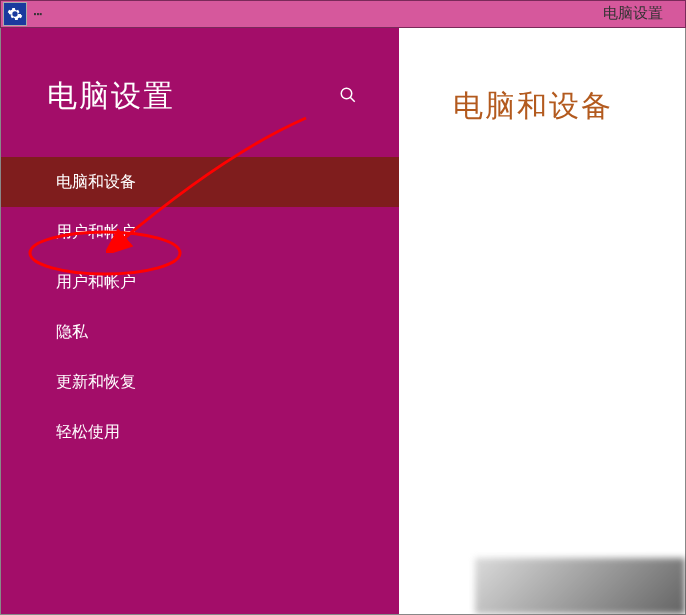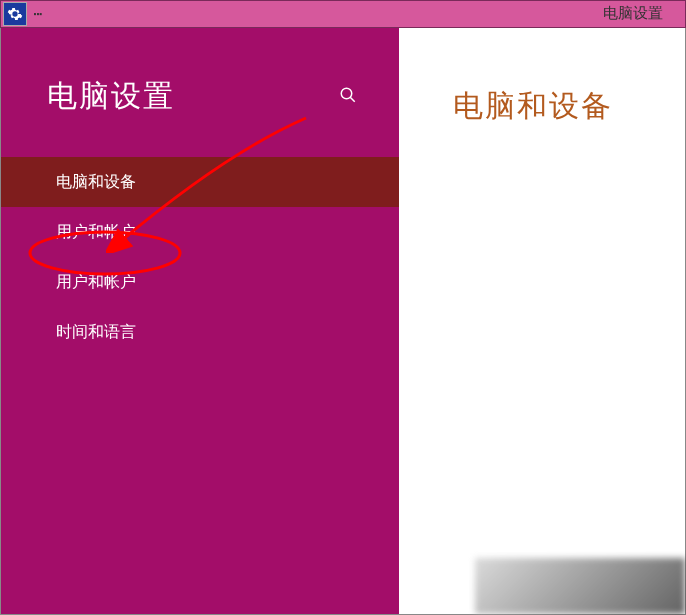--- a/index.html
+++ b/index.html
@@ -120,21 +120,27 @@
         <li class="nav-item selected">
           <span>电脑和设备</span>
         </li>
         <li class="nav-item">
           <span>用户和帐户</span>
         </li>
         <li class="nav-item">
           <span>用户和帐户</span>
         </li>
         <li class="nav-item">
-          <span>时间和语言</span>
+          <span>隐私</span>
+        </li>
+        <li class="nav-item">
+          <span>更新和恢复</span>
+        </li>
+        <li class="nav-item">
+          <span>轻松使用</span>
         </li>
       </ul>
 
     <svg class="annotation arrow-svg" viewBox="0 0 210 140">
       <defs>
         <marker id="arrowhead" markerWidth="10" markerHeight="8" refX="2" refY="4" orient="auto">
           <polygon points="0 0, 10 4, 0 8" fill="#ff0000"></polygon>
         </marker>
       </defs>
       <path d="M200 5 Q 120 40, 15 128" stroke="#ff0000" stroke-width="3" fill="none" marker-end="url(#arrowhead)"></path>

